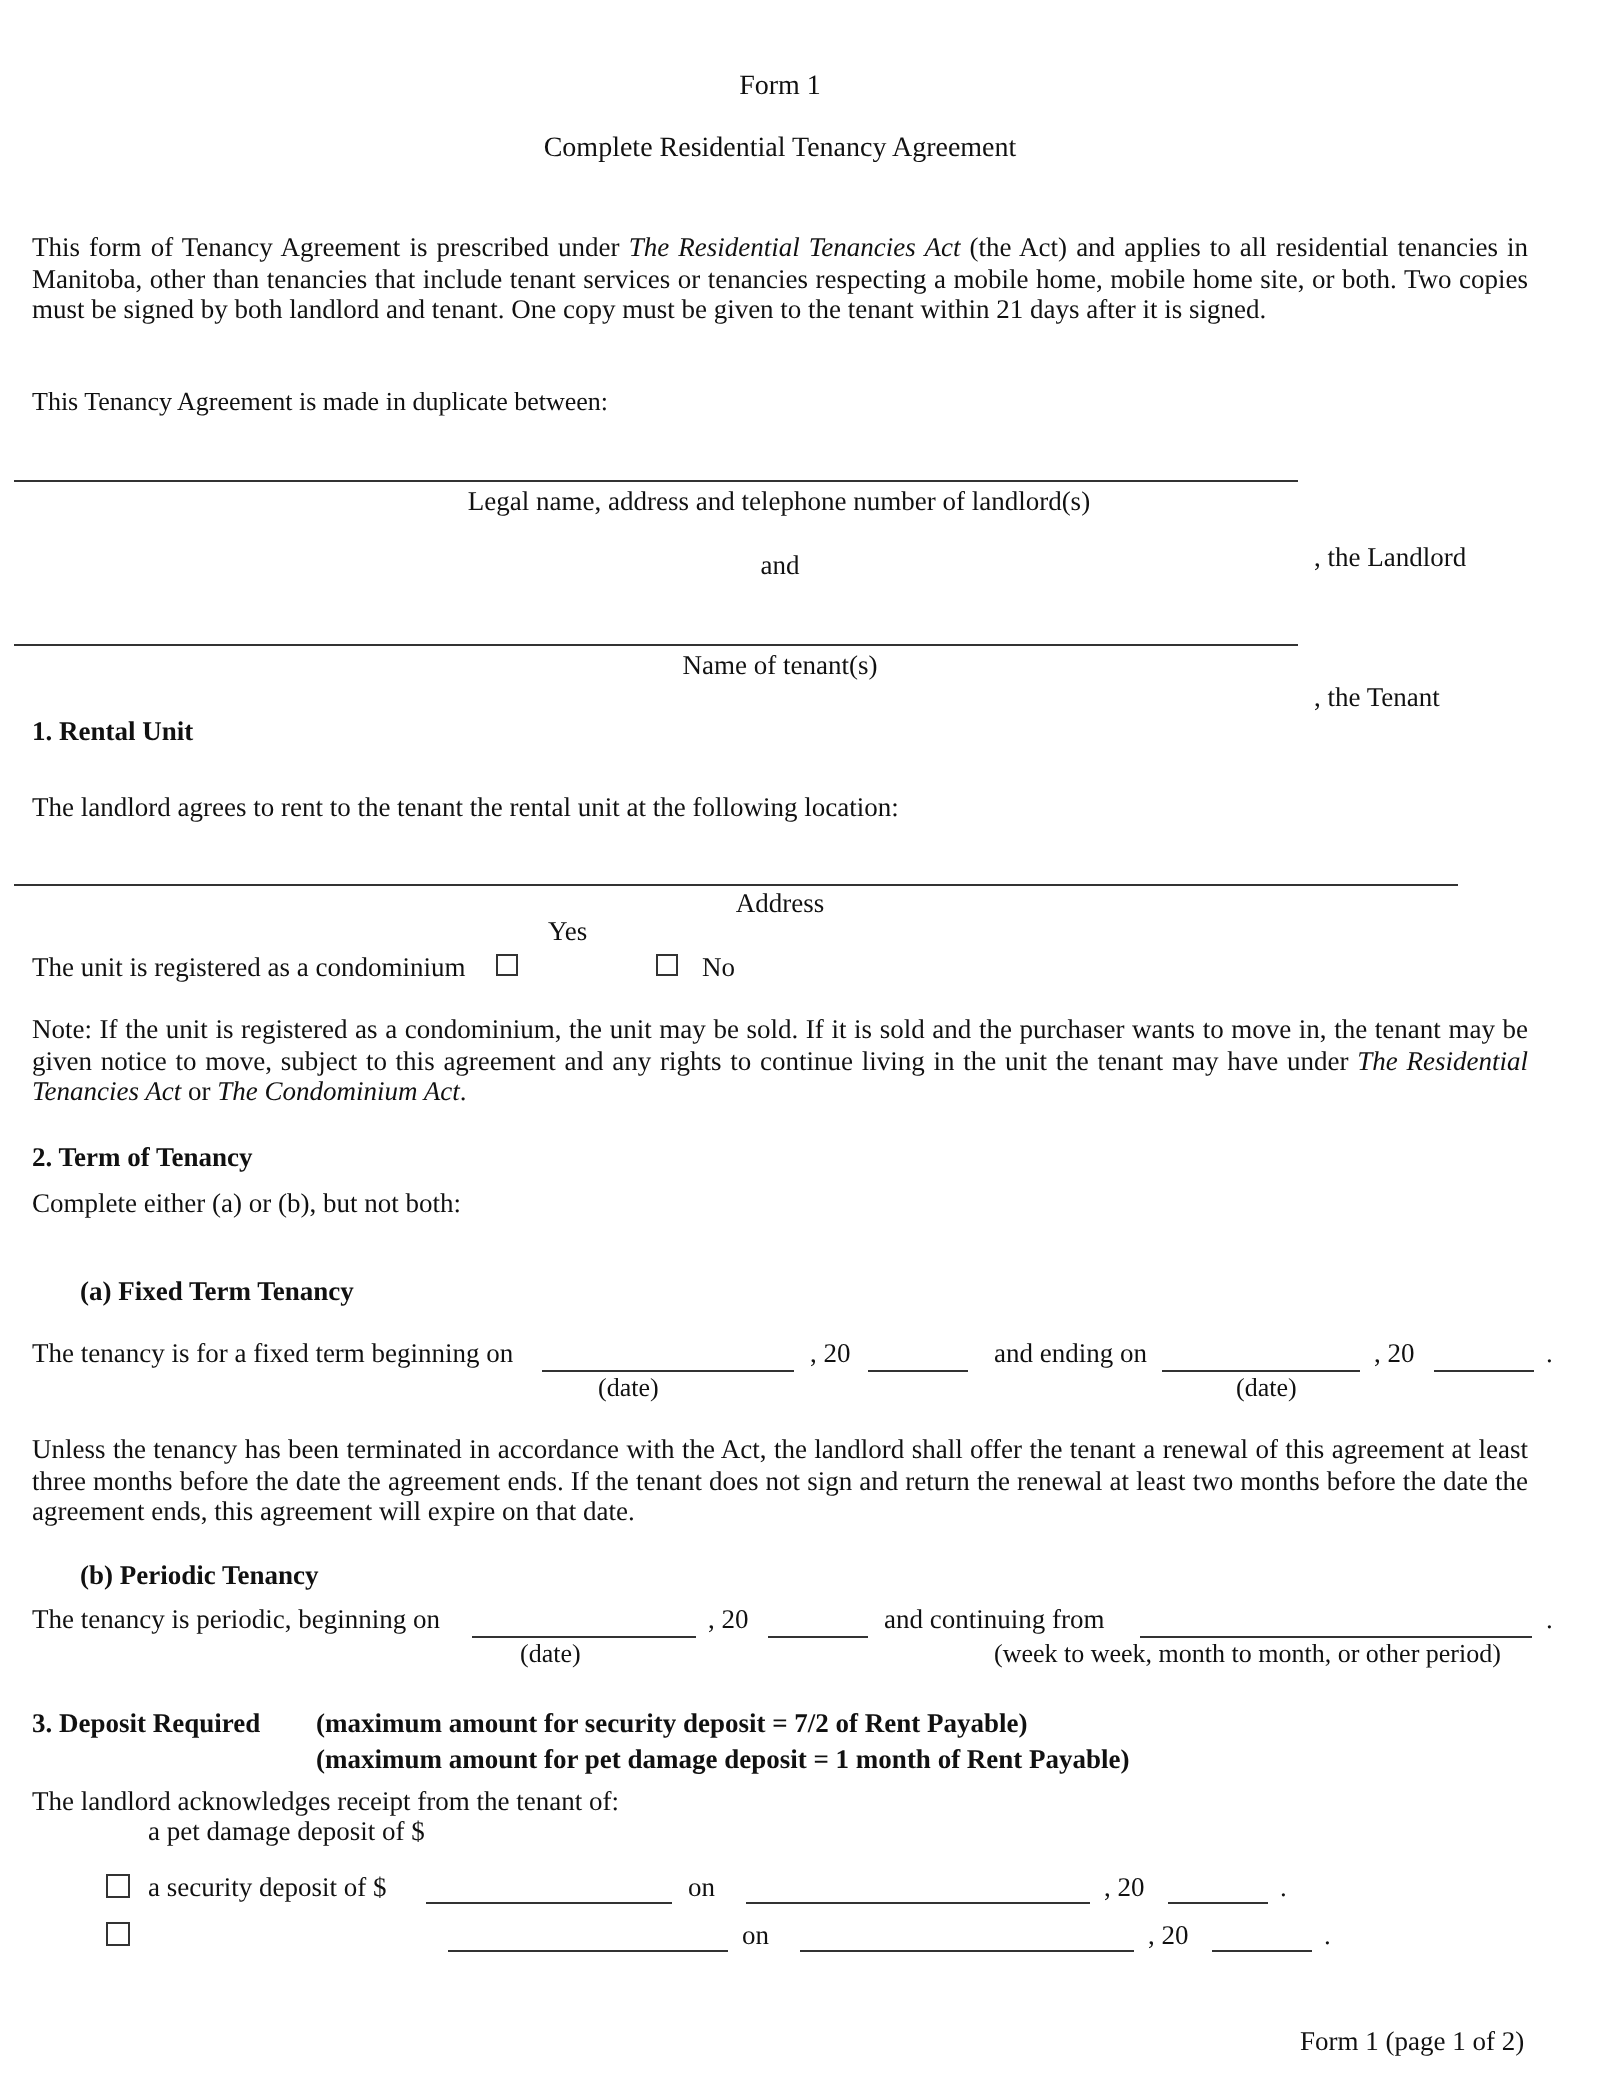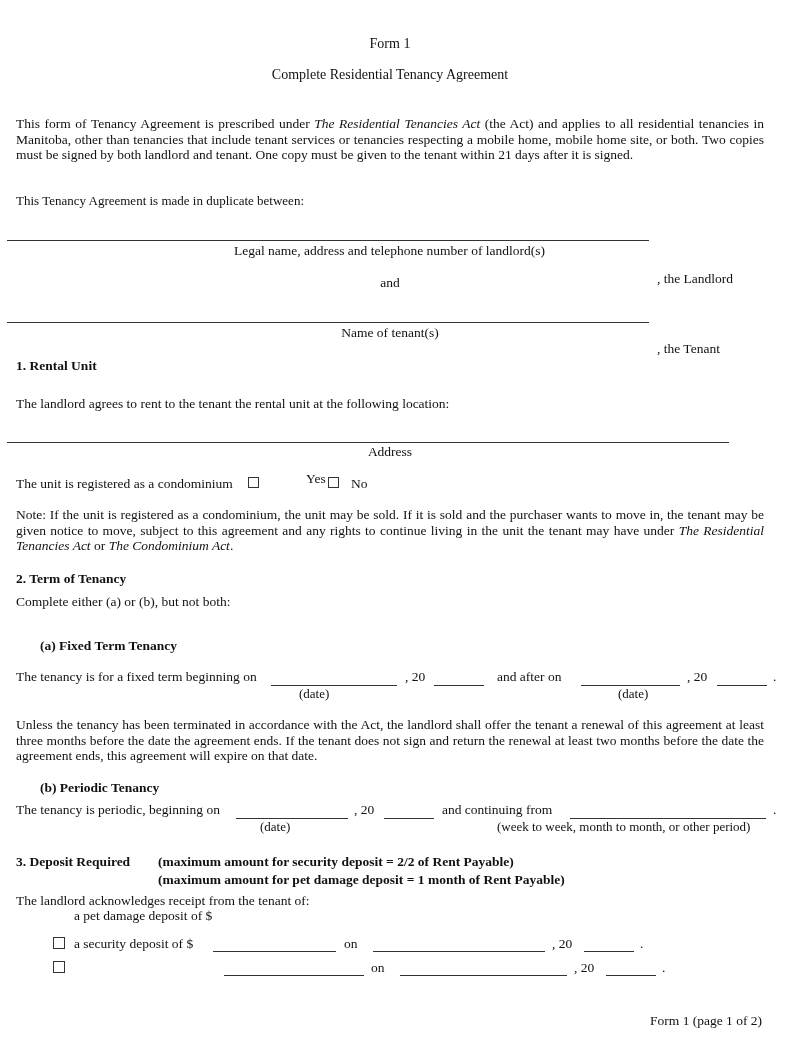--- a/index.html
+++ b/index.html
@@ -35,35 +35,35 @@
 <div class="abs" style="left:657px;top:305px;margin-top:36px;">, the Tenant</div>
 <div class="abs center" style="left:0;width:780px;top:325px;">Name of tenant(s)</div>
 
 <div class="abs bold" style="left:16px;top:358px;">1. Rental Unit</div>
 <div class="abs" style="left:16px;top:396px;">The landlord agrees to rent to the tenant the rental unit at the following location:</div>
 <input class="field" style="left: 7px; top: 428px; width: 722px;" value="">
 <div class="abs center" style="left:0;width:780px;top:444px;">Address</div>
 
 <div class="abs" style="left:16px;top:476px;">The unit is registered as a condominium</div>
 <div class="cbox" style="left:248px;top:477px;"></div>
-<div class="abs" style="left:274px;top:471px;margin-left:32px;">Yes</div>
+<div class="abs" style="left:274px;top:458px;">Yes</div>
 <div class="cbox" style="left:328px;top:477px;"></div>
 <div class="abs" style="left:351px;top:476px;">No</div>
 
 <div class="para" style="top:507px;"><span>Note: If the unit is registered as a condominium, the unit may be sold.  If it is sold and the purchaser wants to move in, the tenant may be given notice to move, subject to this agreement and any rights to continue living in the unit the tenant may have under </span><i>The Residential Tenancies Act</i><span> or </span><i>The Condominium Act</i><span>.</span></div>
 
 <div class="abs bold" style="left:16px;top:571px;">2.  Term of Tenancy</div>
 <div class="abs" style="left:16px;top:594px;">Complete either (a) or (b), but not both:</div>
 
 <div class="abs bold" style="left:40px;top:638px;">(a)  Fixed Term Tenancy</div>
 <div class="abs" style="left:16px;top:669px;">The tenancy is for a fixed term beginning on</div>
 <input class="field" style="left: 271px; top: 671px; width: 126px;" value="">
 <div class="abs" style="left:405px;top:669px;">, 20</div>
 <input class="field" style="left: 434px; top: 671px; width: 50px;" value="">
-<div class="abs" style="left:497px;top:669px;">and after on</div>
+<div class="abs" style="left:497px;top:669px;">and ending on</div>
 <input class="field" style="left: 581px; top: 671px; width: 99px;" value="">
 <div class="abs" style="left:687px;top:669px;">, 20</div>
 <input class="field" style="left: 717px; top: 671px; width: 50px;" value="">
 <div class="abs" style="left:773px;top:669px;">.</div>
 <div class="abs small" style="left:299px;top:686px;">(date)</div>
 <div class="abs small" style="left:618px;top:686px;">(date)</div>
 
 <div class="para" style="top:717px;">Unless the tenancy has been terminated in accordance with the Act, the landlord shall offer the tenant a renewal of this agreement at least three months before the date the agreement ends.  If the tenant does not sign and return the renewal at least two months before the date the agreement ends, this agreement will expire on that date.</div>
 
 <div class="abs bold" style="left:40px;top:780px;">(b)  Periodic Tenancy</div>
@@ -71,21 +71,21 @@
 <input class="field" style="left: 236px; top: 804px; width: 112px;" value="">
 <div class="abs" style="left:354px;top:802px;">, 20</div>
 <input class="field" style="left: 384px; top: 804px; width: 50px;" value="">
 <div class="abs" style="left:442px;top:802px;">and continuing from</div>
 <input class="field" style="left: 570px; top: 804px; width: 196px;" value="">
 <div class="abs" style="left:773px;top:802px;">.</div>
 <div class="abs small" style="left:260px;top:819px;">(date)</div>
 <div class="abs small" style="left:497px;top:819px;">(week to week, month to month, or other period)</div>
 
 <div class="abs bold" style="left:16px;top:854px;">3.  Deposit Required</div>
-<div class="abs bold" style="left:158px;top:854px;">(maximum amount for security deposit = 2/2 of Rent Payable)</div>
+<div class="abs bold" style="left:158px;top:854px;">(maximum amount for security deposit = 7/2 of Rent Payable)</div>
 <div class="abs bold" style="left:158px;top:872px;">(maximum amount for pet damage deposit = 1 month of Rent Payable)</div>
 <div class="abs" style="left:16px;top:893px;">The landlord acknowledges receipt from the tenant of:</div>
 
 <div class="cbox" style="left:53px;top:937px;width:12px;height:12px;"></div>
 <div class="abs" style="left:74px;top:936px;">a security deposit of $</div>
 <input class="field" style="left: 213px; top: 937px; width: 123px;" value="">
 <div class="abs" style="left:344px;top:936px;">on</div>
 <input class="field" style="left: 373px; top: 937px; width: 172px;" value="">
 <div class="abs" style="left:552px;top:936px;">, 20</div>
 <input class="field" style="left: 584px; top: 937px; width: 50px;" value="">

